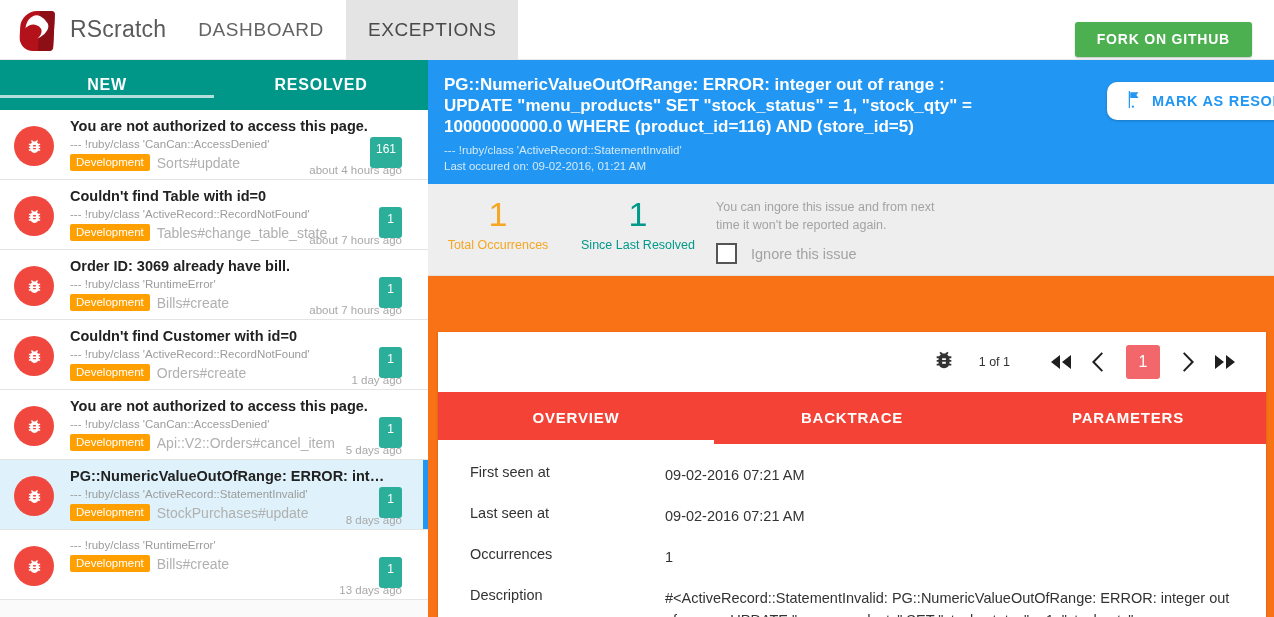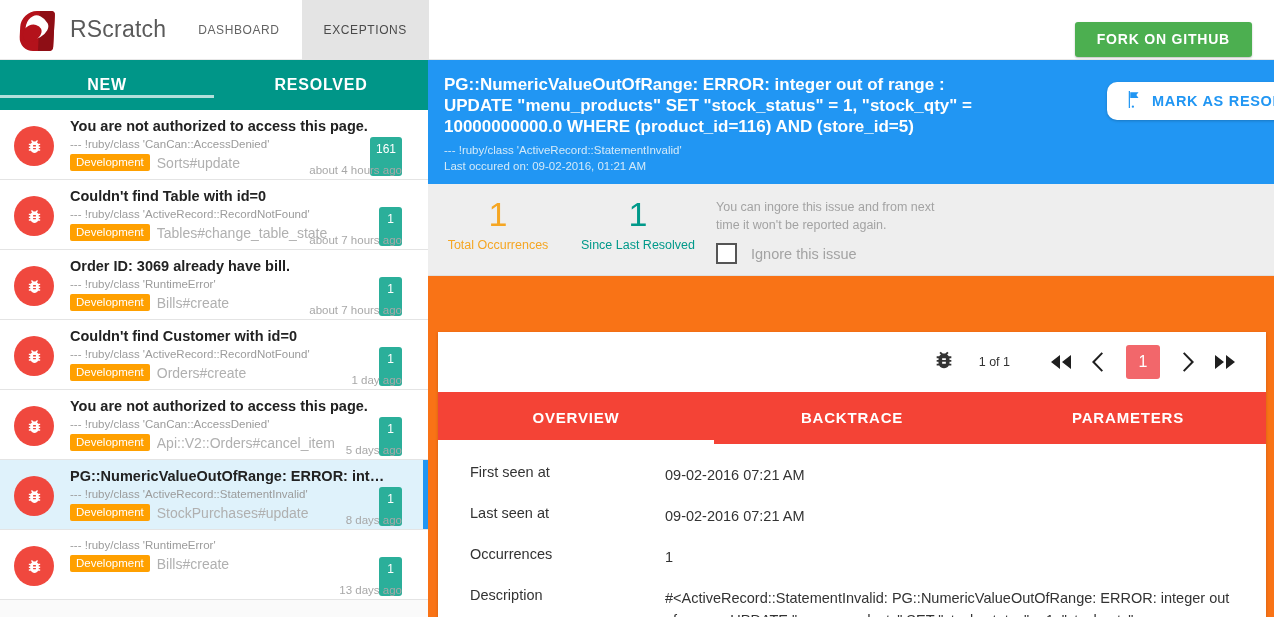--- a/index.html
+++ b/index.html
@@ -58,21 +58,21 @@
     background: #b4121b;
     border-radius: 50% 50% 60% 40% / 60% 50% 50% 40%;
     transform: rotate(-25deg);
   }
   #brand-text {
     font-size: 23px; color: #5a5a5a; letter-spacing: .2px;
   }
   .navtab {
     height: 60px; line-height: 60px;
     padding: 0 22px;
-    font-size: 12px; letter-spacing: .6px;
+    font-size: 19px; letter-spacing: .6px;
     color: #636363;
     cursor: pointer;
     text-transform: uppercase;
   }
   .navtab.active { background: #e4e4e4; color: #4a4a4a; }
   #fork-btn {
     position: absolute; right: 22px; top: 22px;
     height: 35px; line-height: 35px;
     padding: 0 22px;
     background: #4CAF50;
@@ -153,21 +153,21 @@
     border-radius: 2px;
     margin-right: 7px;
     white-space: nowrap;
   }
   .exc-action {
     font-size: 14px; color: #b0b0b0;
     white-space: nowrap; overflow: hidden; text-overflow: ellipsis;
   }
   .exc-count {
     position: absolute; right: 14px; top: 20px;
-    min-width: 23px; height: 39px; line-height: 25px;
+    min-width: 23px; height: 31px; line-height: 25px;
     background: #2BAF9A; color: #ffffff;
     font-size: 12px; text-align: center;
     padding: 0 6px; border-radius: 3px; margin-left: 28px;
   }
   .exc-ago {
     position: absolute; right: 14px; bottom: 4px;
     font-size: 11.5px; color: #a8a8a8; white-space: nowrap;
   }
   .exc-ago.inline { bottom: 4px; }
 

